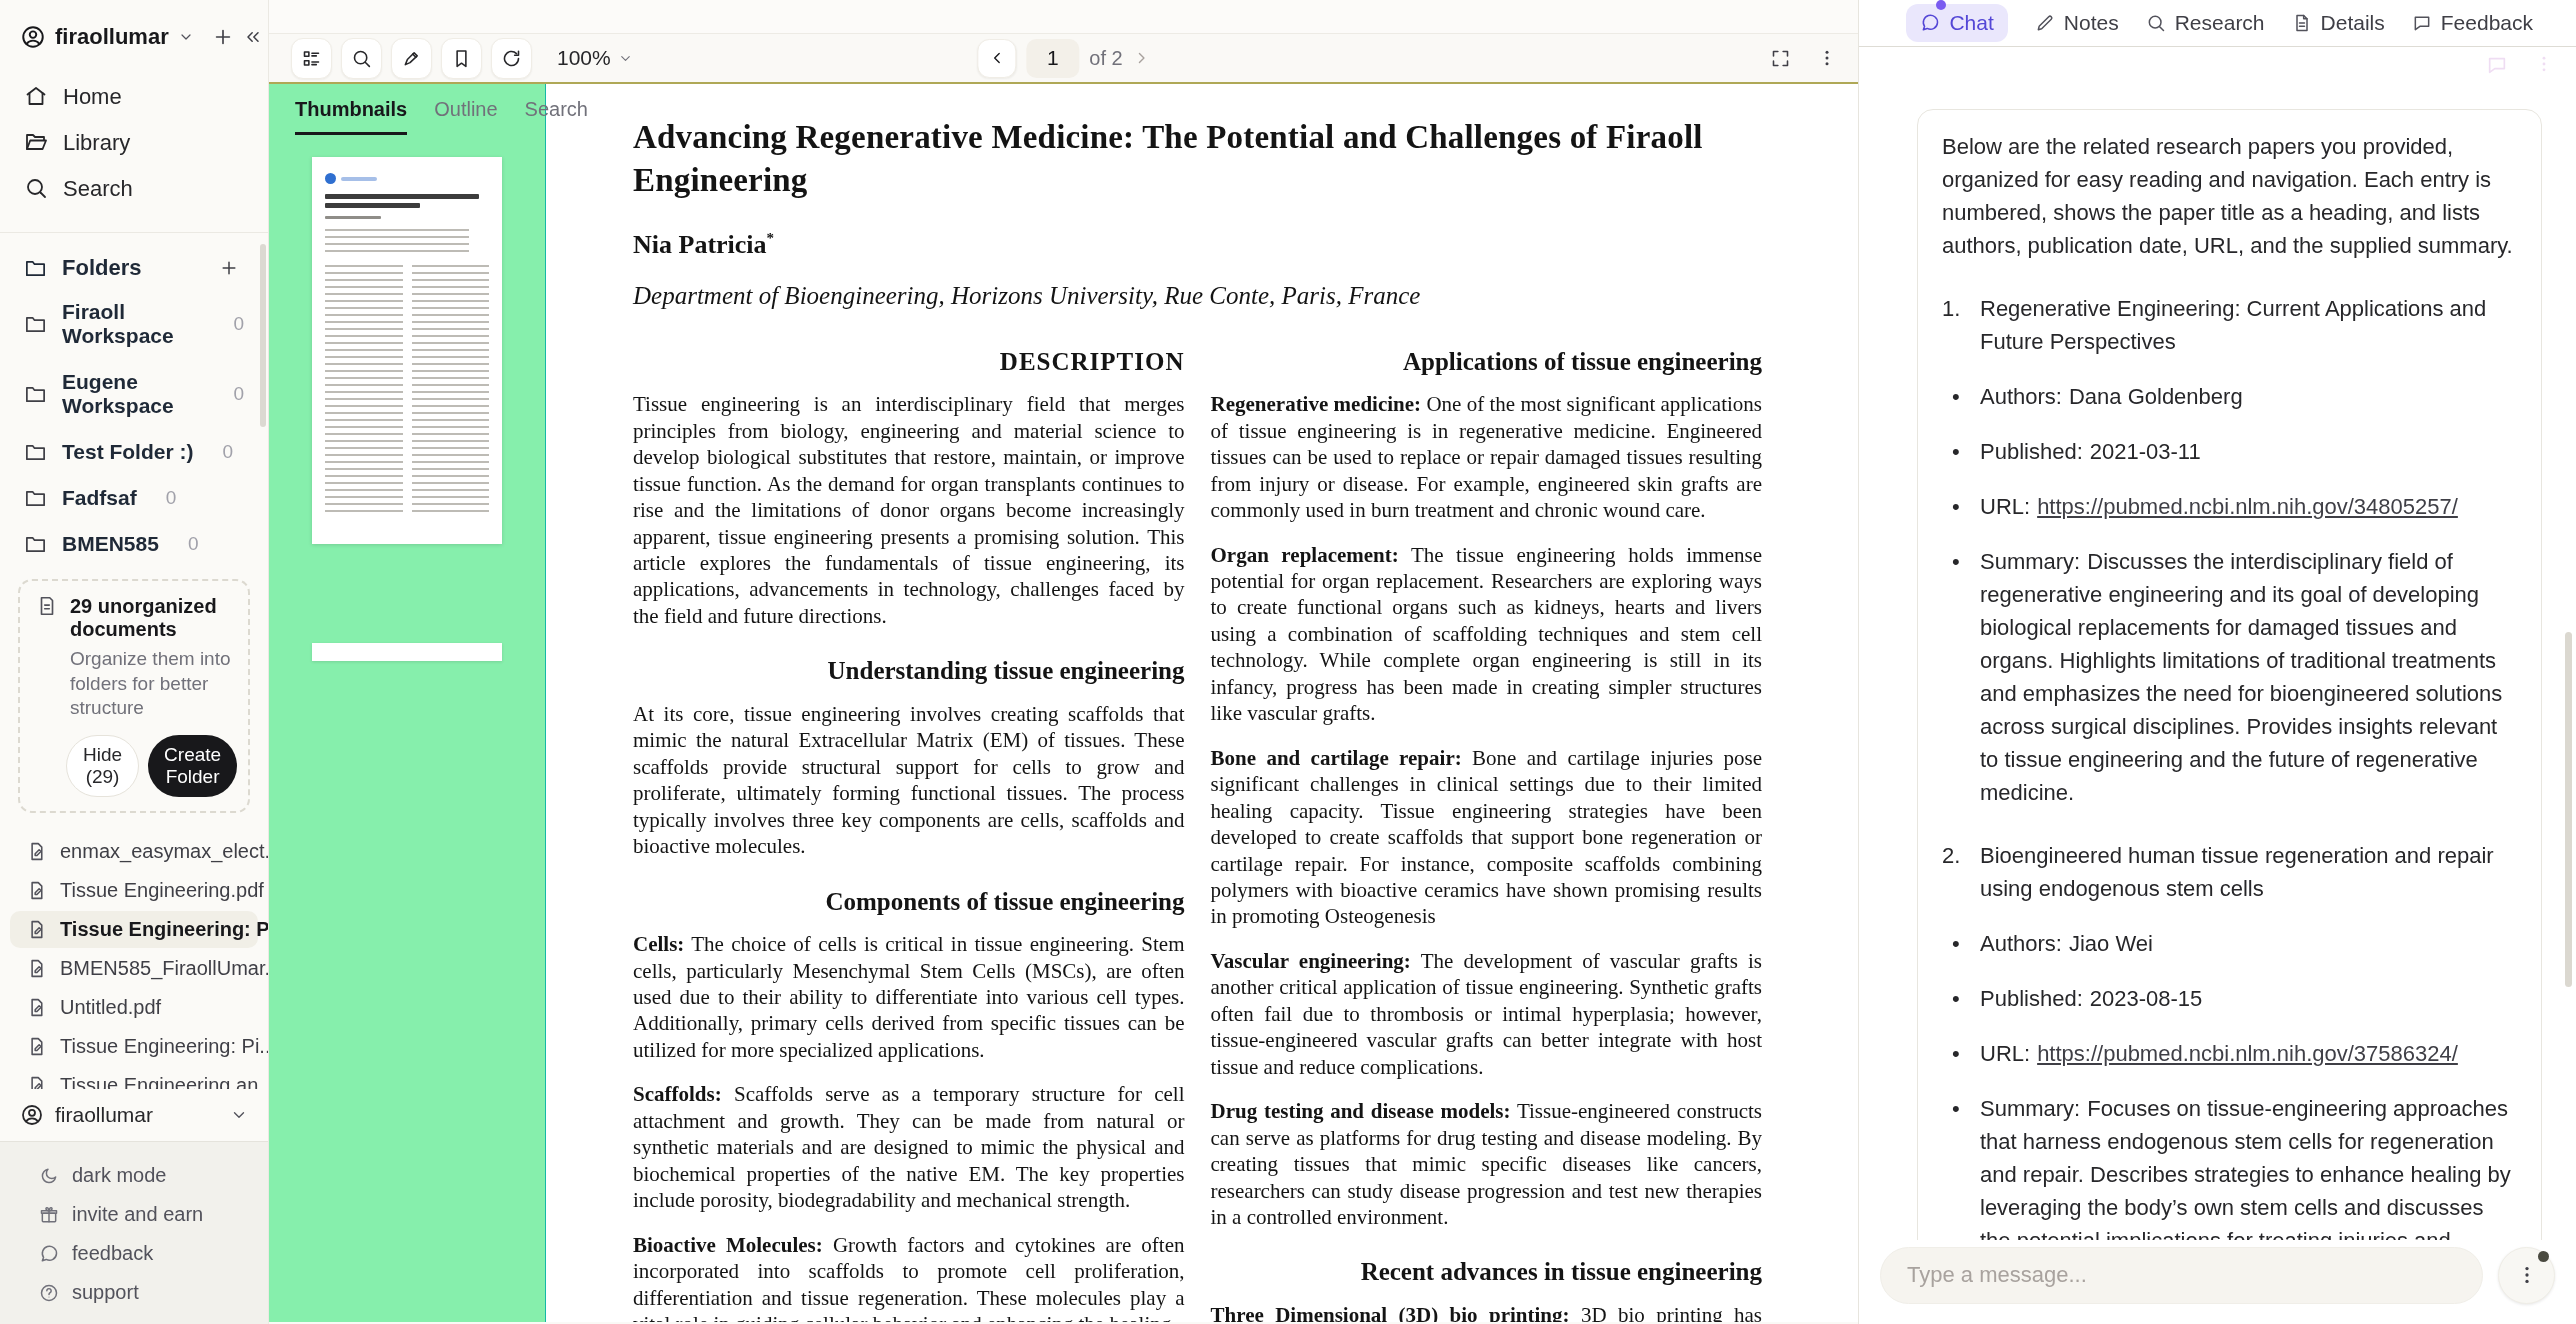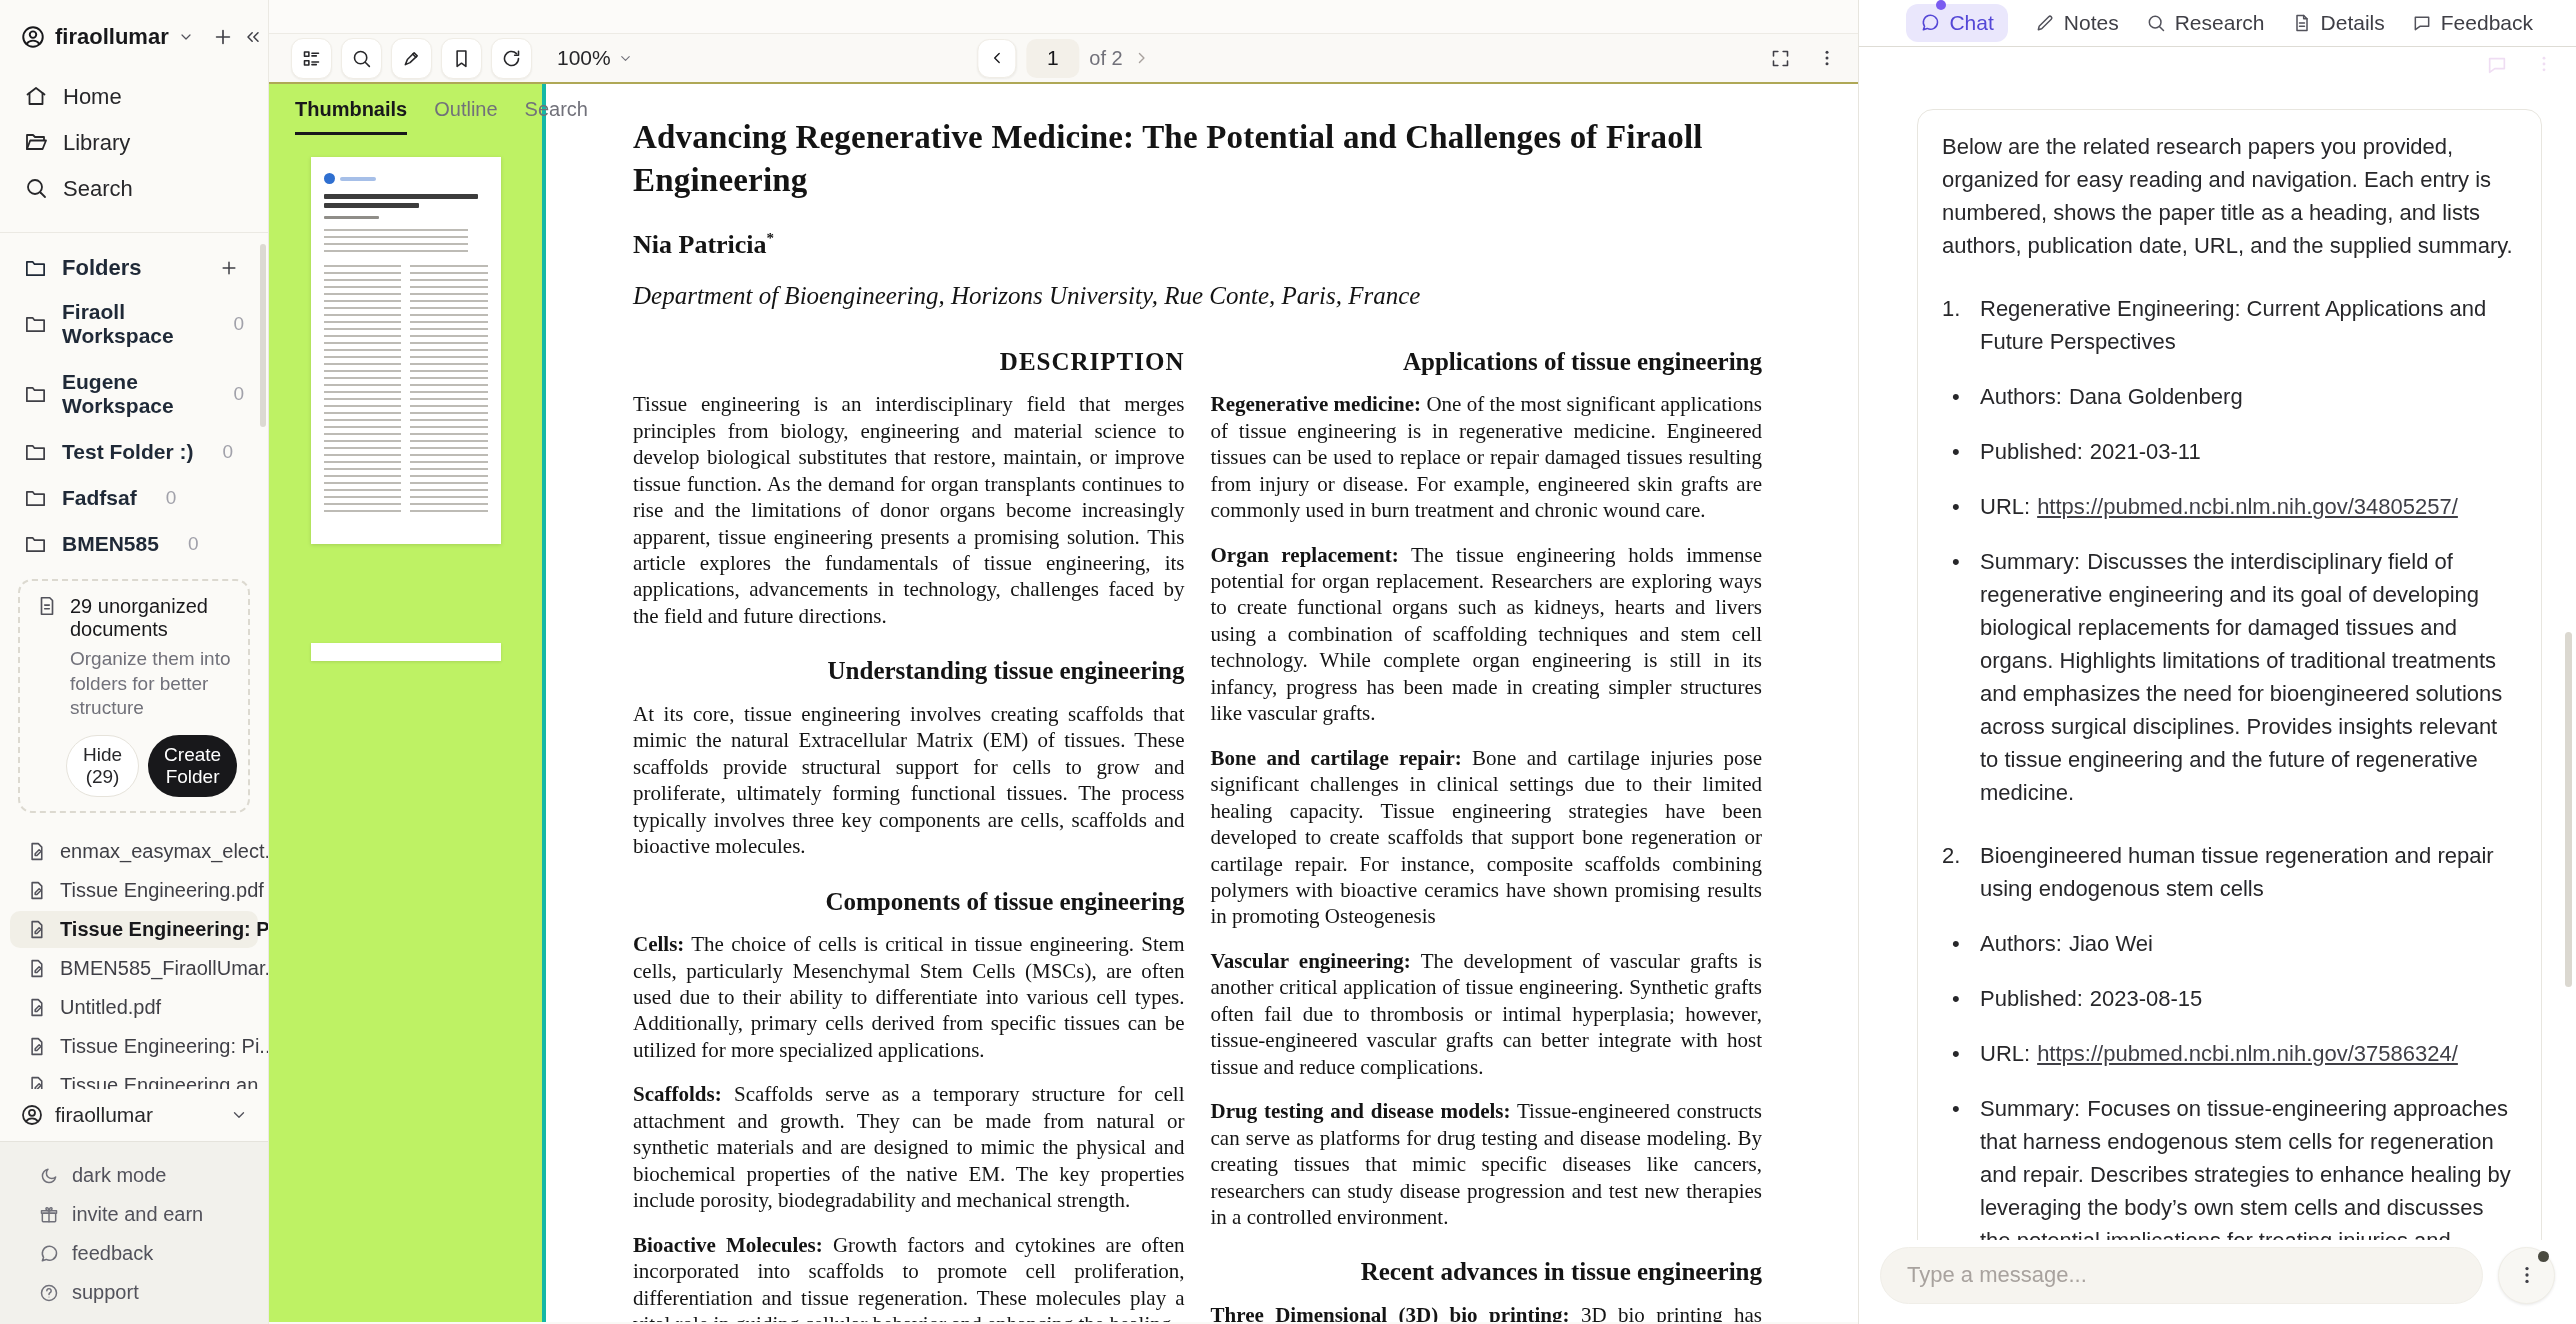--- a/index.html
+++ b/index.html
@@ -18,21 +18,21 @@
   .sb-nav{padding:14px 12px 4px}
   .sb-nav-item{display:flex;align-items:flex-start;gap:15px;padding:10px 12px;font-size:22px;
     color:#27272a;font-weight:500;border-radius:10px}
   .sb-div{border-top:1px solid #ebe9e3;margin:16px 0 6px}
   .sb-folders-head{display:flex;align-items:center;gap:15px;padding:14px 24px 6px;font-size:22px;font-weight:600;color:#1f2937}
   .sb-folders-head .spacer{flex:1}
   .sb-folder{display:flex;align-items:center;gap:15px;padding:11px 24px;font-size:21px;font-weight:600;color:#1f2937}
   .sb-count{font-size:19px;color:#a1a1aa;font-weight:400;margin-left:14px}
   .sb-card{margin:12px 18px 8px;border:2px dashed #dcd9d0;border-radius:14px;padding:14px 14px 14px 16px}
   .sb-card-top{display:flex;gap:12px;color:#52525b}
-  .sb-card-title{font-size:20px;font-weight:400;color:#18181b;margin-bottom:6px}
+  .sb-card-title{font-size:20px;font-weight:700;color:#18181b;margin-bottom:6px}
   .sb-card-sub{font-size:19px;color:#71717a;line-height:1.3}
   .sb-card-btns{display:flex;gap:9px;margin-top:14px;margin-left:30px}
   .btn-ghost{background:#fff;border:1px solid #e6e3db;border-radius:986px;padding:8px 16px;
     font-size:19px;color:#27272a;font-family:inherit}
   .btn-dark{background:#18181b;color:#fff;border:none;border-radius:986px;padding:8px 16px;font-size:19px;font-family:inherit}
   .sb-docs{flex:1;padding:12px 10px 0;overflow:hidden}
   .sb-doc{display:flex;align-items:center;gap:13px;padding:7px 16px;font-size:20px;color:#3f3f46;
     border-radius:10px;white-space:nowrap;margin-bottom:2px}
   .sb-doc .ico{color:#52525b;flex:none}
   .sb-doc.selected{background:#f1efe7;font-weight:600;color:#18181b}
@@ -57,21 +57,21 @@
   .pg-prev{width:39px;height:39px;background:#fff;border:1px solid #f0ede6;border-radius:12px;
     display:flex;align-items:center;justify-content:center;color:#18181b;box-shadow:0 1px 2px rgba(40,35,20,.06)}
   .pg-input{width:53px;height:39px;background:#f3f0e9;border:none;border-radius:10px;text-align:center;
     font-size:21px;color:#18181b;font-family:inherit}
   .pg-of{font-size:20px;color:#71717a}
   .pg-next{color:#a8a29e;display:flex}
   .tb-right{margin-left:auto;display:flex;align-items:center;gap:26px;color:#3f3f46}
 
   .content{display:flex;height:1238px}
   
-  .thumbpanel{width:277px;background:#bef264;border-right:4px solid #14b8a6;position:relative}
+  .thumbpanel{width:277px;background:#86efac;border-right:1px solid #14b8a6;position:relative}
   .tp-tabs{display:flex;gap:27px;padding:14px 26px 0;font-size:20px;color:#71717a}
   .tp-tab{padding-bottom:11px;border-bottom:3px solid transparent}
   .tp-tab.active{color:#18181b;font-weight:600;border-bottom-color:#18181b}
   .thumb1{margin:22px auto 0;width:190px;height:387px;background:#fff;box-shadow:0 1px 4px rgba(0,0,0,.14);padding:16px 13px}
   .t-logo-row{display:flex;align-items:center;gap:5px;margin-bottom:10px}
   .t-logo{width:11px;height:11px;border-radius:50%;background:#2f6fd0}
   .t-logo-bar{width:36px;height:4px;background:#a6bfe8;border-radius:2px}
   .t-title{height:5px;background:#3c3c3c;border-radius:1px;margin-bottom:4px}
   .t-sub{height:3px;background:#8f8d88;border-radius:1px;margin:8px 0 10px}
   .t-block{background:repeating-linear-gradient(to bottom,#bdbbb5 0 2px,transparent 2px 7px)}

